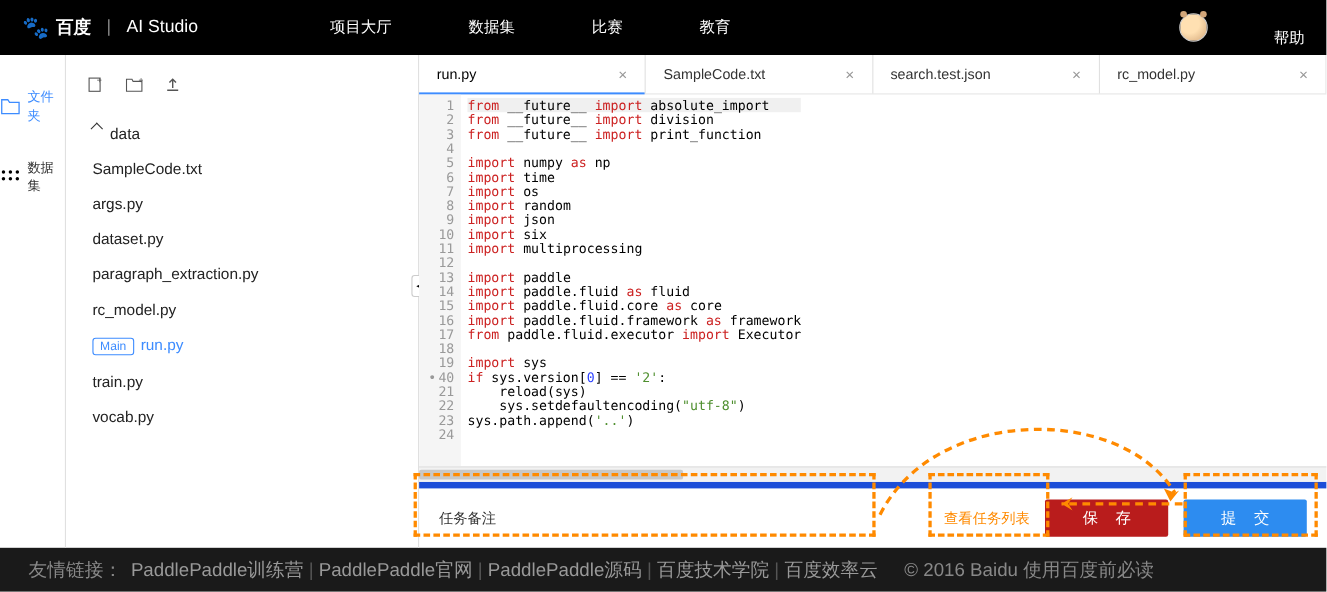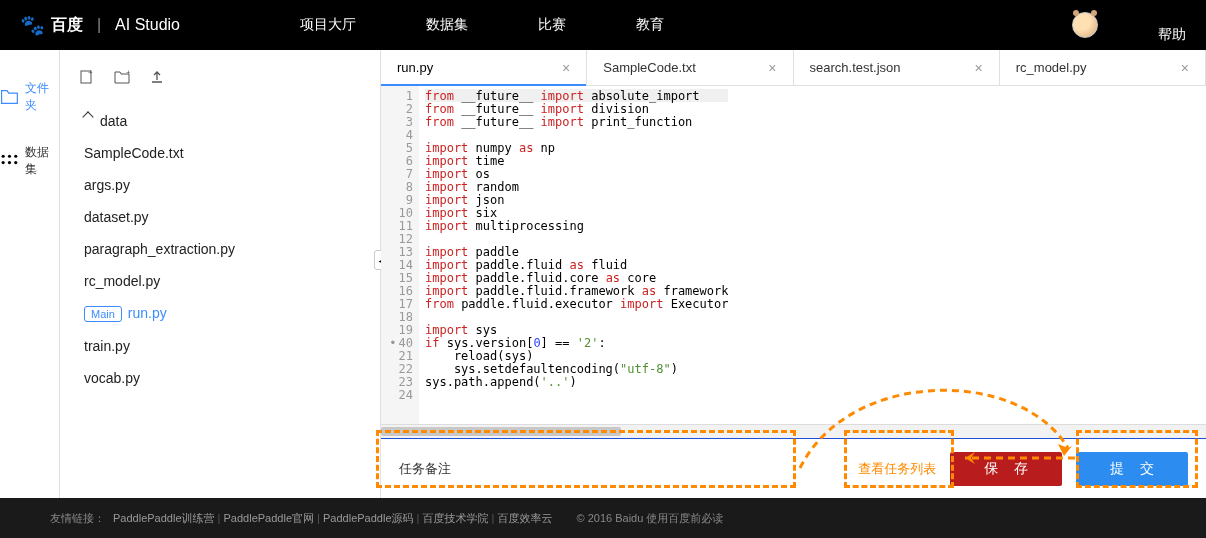--- a/index.html
+++ b/index.html
@@ -39,35 +39,35 @@
 .gutter .ln { height: 13px; }
 .gutter .ln.marked::before { content:"•"; color:#999; margin-right:2px; }
 .codelines { padding: 3px 6px; white-space: pre; color: #000; }
 .codelines .line { height: 13px; }
 .line.hl { background: #f0f0f0; } .str { color: #4f8f2f; } .num { color: #2a3fff; }
 .from { color: #c22; } .imp { color: #c22; } .as { color: #c22; }
 .if { color:#c22; }
 .collapse-handle { position: absolute; left: -7px; top: 200px; width: 14px; height: 20px; background: #fff; border: 1px solid #ccc; border-radius: 3px; display: flex; align-items: center; justify-content: center; cursor: pointer; font-size: 10px; }
 .hscroll { height: 14px; background: #f2f2f2; border-top: 1px solid #ddd; position: relative; }
 .hscroll::before { content:""; position:absolute; left:0; width:240px; top:2px; bottom:2px; background:#c8c8c8; border-radius:2px; }
-.bottombar { height: 60px; display: flex; align-items: center; padding: 0 18px; gap: 14px; border-top: 1px solid #1d4ed8; }
+.bottombar { height: 60px; display: flex; align-items: center; padding: 0 18px; gap: 14px; border-top: 6px solid #1d4ed8; }
 .task-label { font-size: 13px; color: #333; }
 .task-input { width: 310px; height: 32px; border: 1px solid #ddd; padding: 0 10px; font-size: 13px; color: #555; }
 .spacer { flex: 1; }
 .linkbtn { color: #ff8a00; font-size: 13px; cursor: pointer; }
 .btn { height: 34px; padding: 0 28px; border: none; border-radius: 2px; font-size: 14px; cursor: pointer; letter-spacing: 6px; text-indent: 6px; }
 .btn-save { background: #b91c1c; color: #fff; }
 .btn-submit { background: #2d8cf0; color: #fff; }
 .highlight-box { position: absolute; border: 3px dashed #ff8a00; pointer-events: none; }
 .hb1 { left: 376px; top: 430px; width: 420px; height: 58px; }
 .hb2 { left: 844px; top: 430px; width: 110px; height: 58px; }
 .hb3 { left: 1076px; top: 430px; width: 122px; height: 58px; }
 .arrow-svg { position: absolute; left: 790px; top: 358px; width: 290px; height: 120px; pointer-events: none; }
 .arrow2-svg { position: absolute; left: 950px; top: 446px; width: 130px; height: 30px; pointer-events: none; }
-.footer { background: #1a1a1a; color: #888; height: 40px; display: flex; align-items: center; padding: 0 50px; font-size: 11px; gap: 8px; }
+.footer { background: #1a1a1a; color: #888; height: 40px; display: flex; align-items: center; padding: 0 26px; font-size: 17px; gap: 8px; }
 .footer a { color: #999; text-decoration: none; text-align: center; }
 .footer .sep { color: #555; }
 </style>
 </head>
 <body>
 
 <div class="topbar">
   <div class="logo">
     <span class="logo-paw">🐾</span>
     <b>百度</b>

